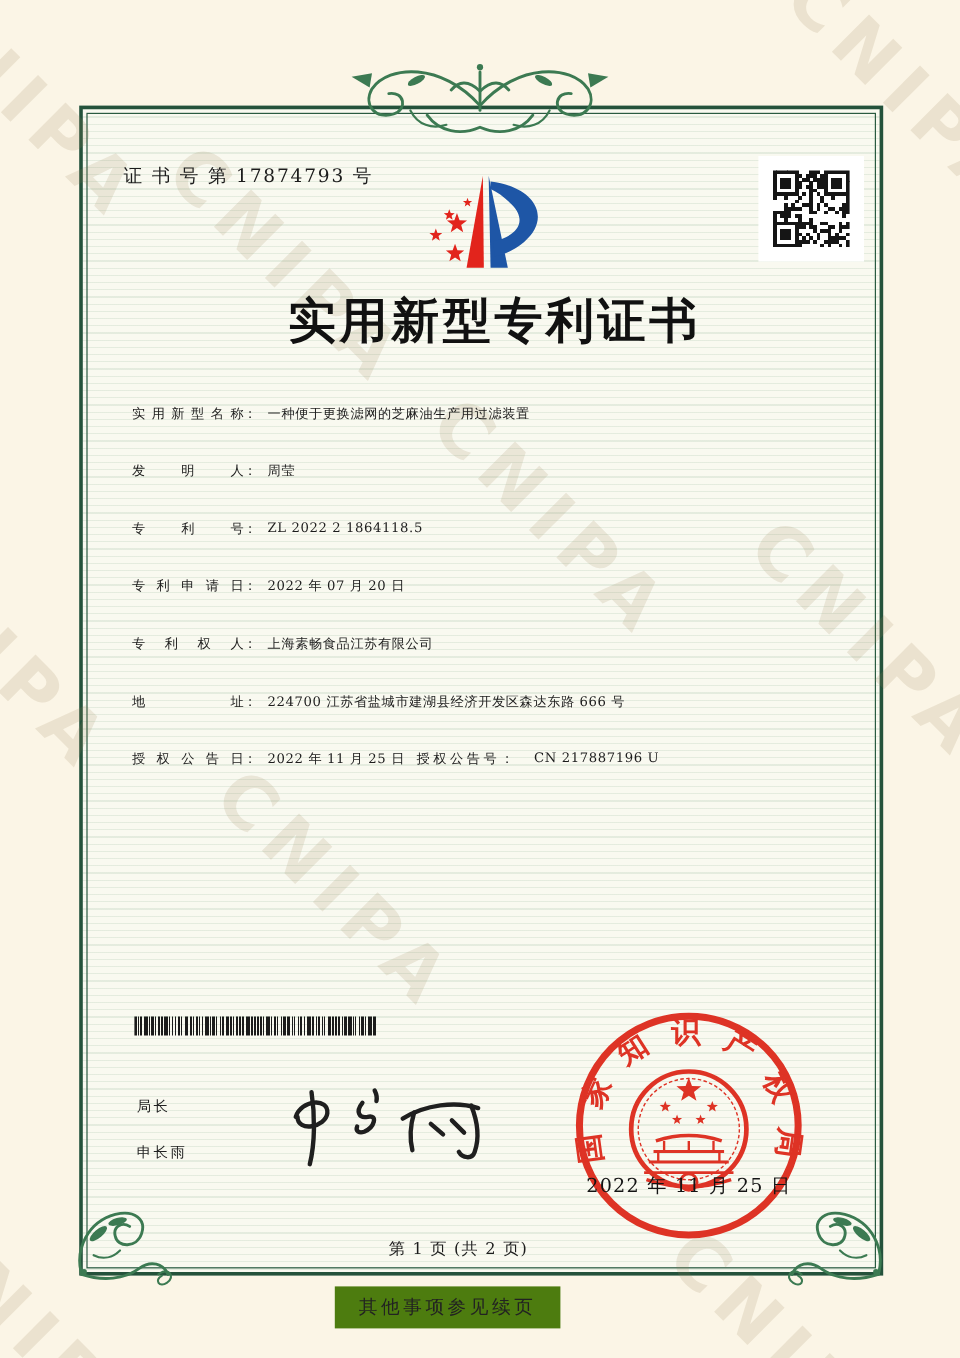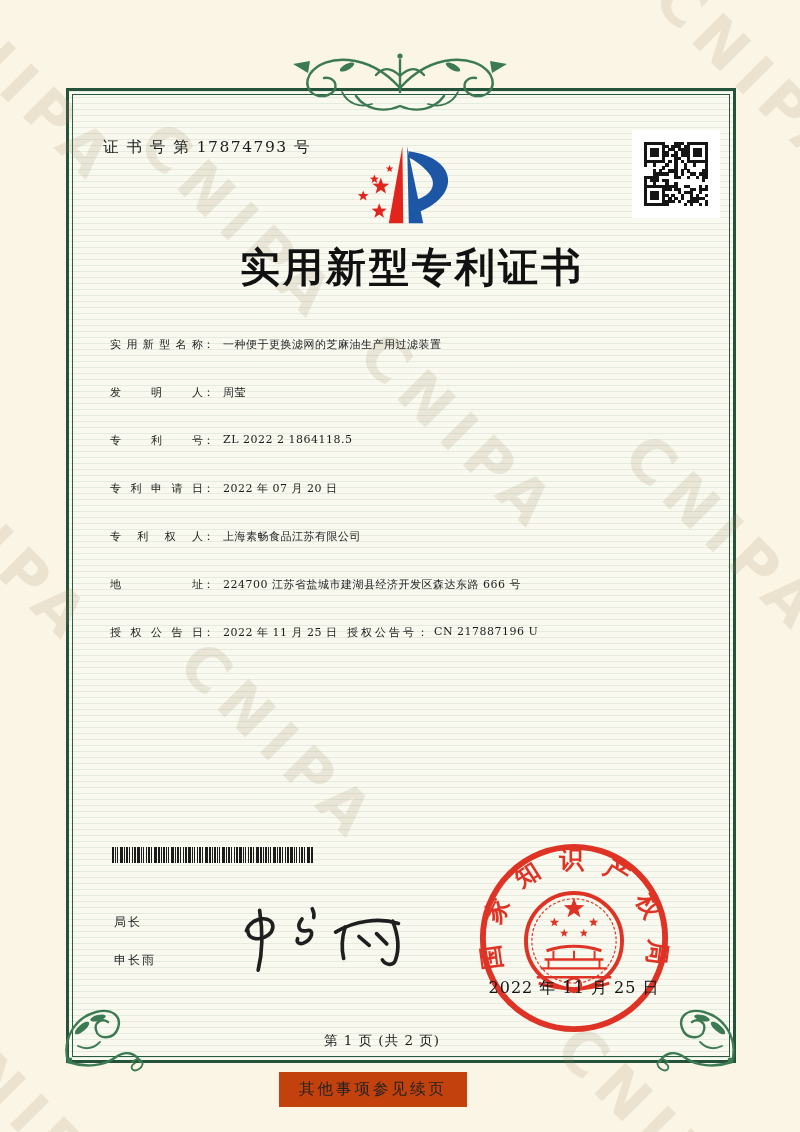--- a/index.html
+++ b/index.html
@@ -56,21 +56,21 @@
   }
   .frow { position:absolute; left:110px; width:580px; font-size:11px; white-space:nowrap; }
   .frow .flabel {
     display:inline-block; width:93px;
     text-align:justify; text-align-last:justify; vertical-align:top;
   }
   .frow .colon { display:inline-block; vertical-align:top; }
   .frow .fvalue { margin-left:9px; vertical-align:top; letter-spacing:0.5px; }
   .pair2 { position:absolute; left:237px; top:0; white-space:nowrap; }
   .pair2 .flabel2 { letter-spacing:3px; }
-  .pair2 .fvalue { margin-left:6px; }
+  .pair2 .fvalue { margin-left:17px; }
 
   .body-text {
     left:110px; top:652px; width:580px;
     font-size:15.8px; line-height:26px; text-align:justify;
     color:#222;
   }
   .body-text p { text-indent:2em; margin:0; }
 
   .barcode-box { left:112px; top:847px; width:206px; height:16px; }
   .barcode-box svg { width:206px; height:16px; display:block; shape-rendering:crispEdges; }
@@ -88,21 +88,21 @@
   .seal-box svg { width:196px; height:196px; display:block; }
   .seal-date {
     left:476px; top:978px; width:196px; text-align:center;
     font-size:16px; letter-spacing:1px; color:#141414; z-index:5;
   }
 
   .page-num { left:66px; top:1032px; width:632px; text-align:center; font-size:13.5px; letter-spacing:1px; }
 
   .footer-note {
     left:373px; top:1072px; transform:translateX(-50%);
-    background:#c2410c; padding:7px 20px;
+    background:#4d7c0f; padding:7px 20px;
     font-size:15.5px; letter-spacing:3px; color:#222; z-index:4;
   }
 </style>
 </head>
 <body>
 
 <div class="page">
 
   <div class="frame"></div>
 

